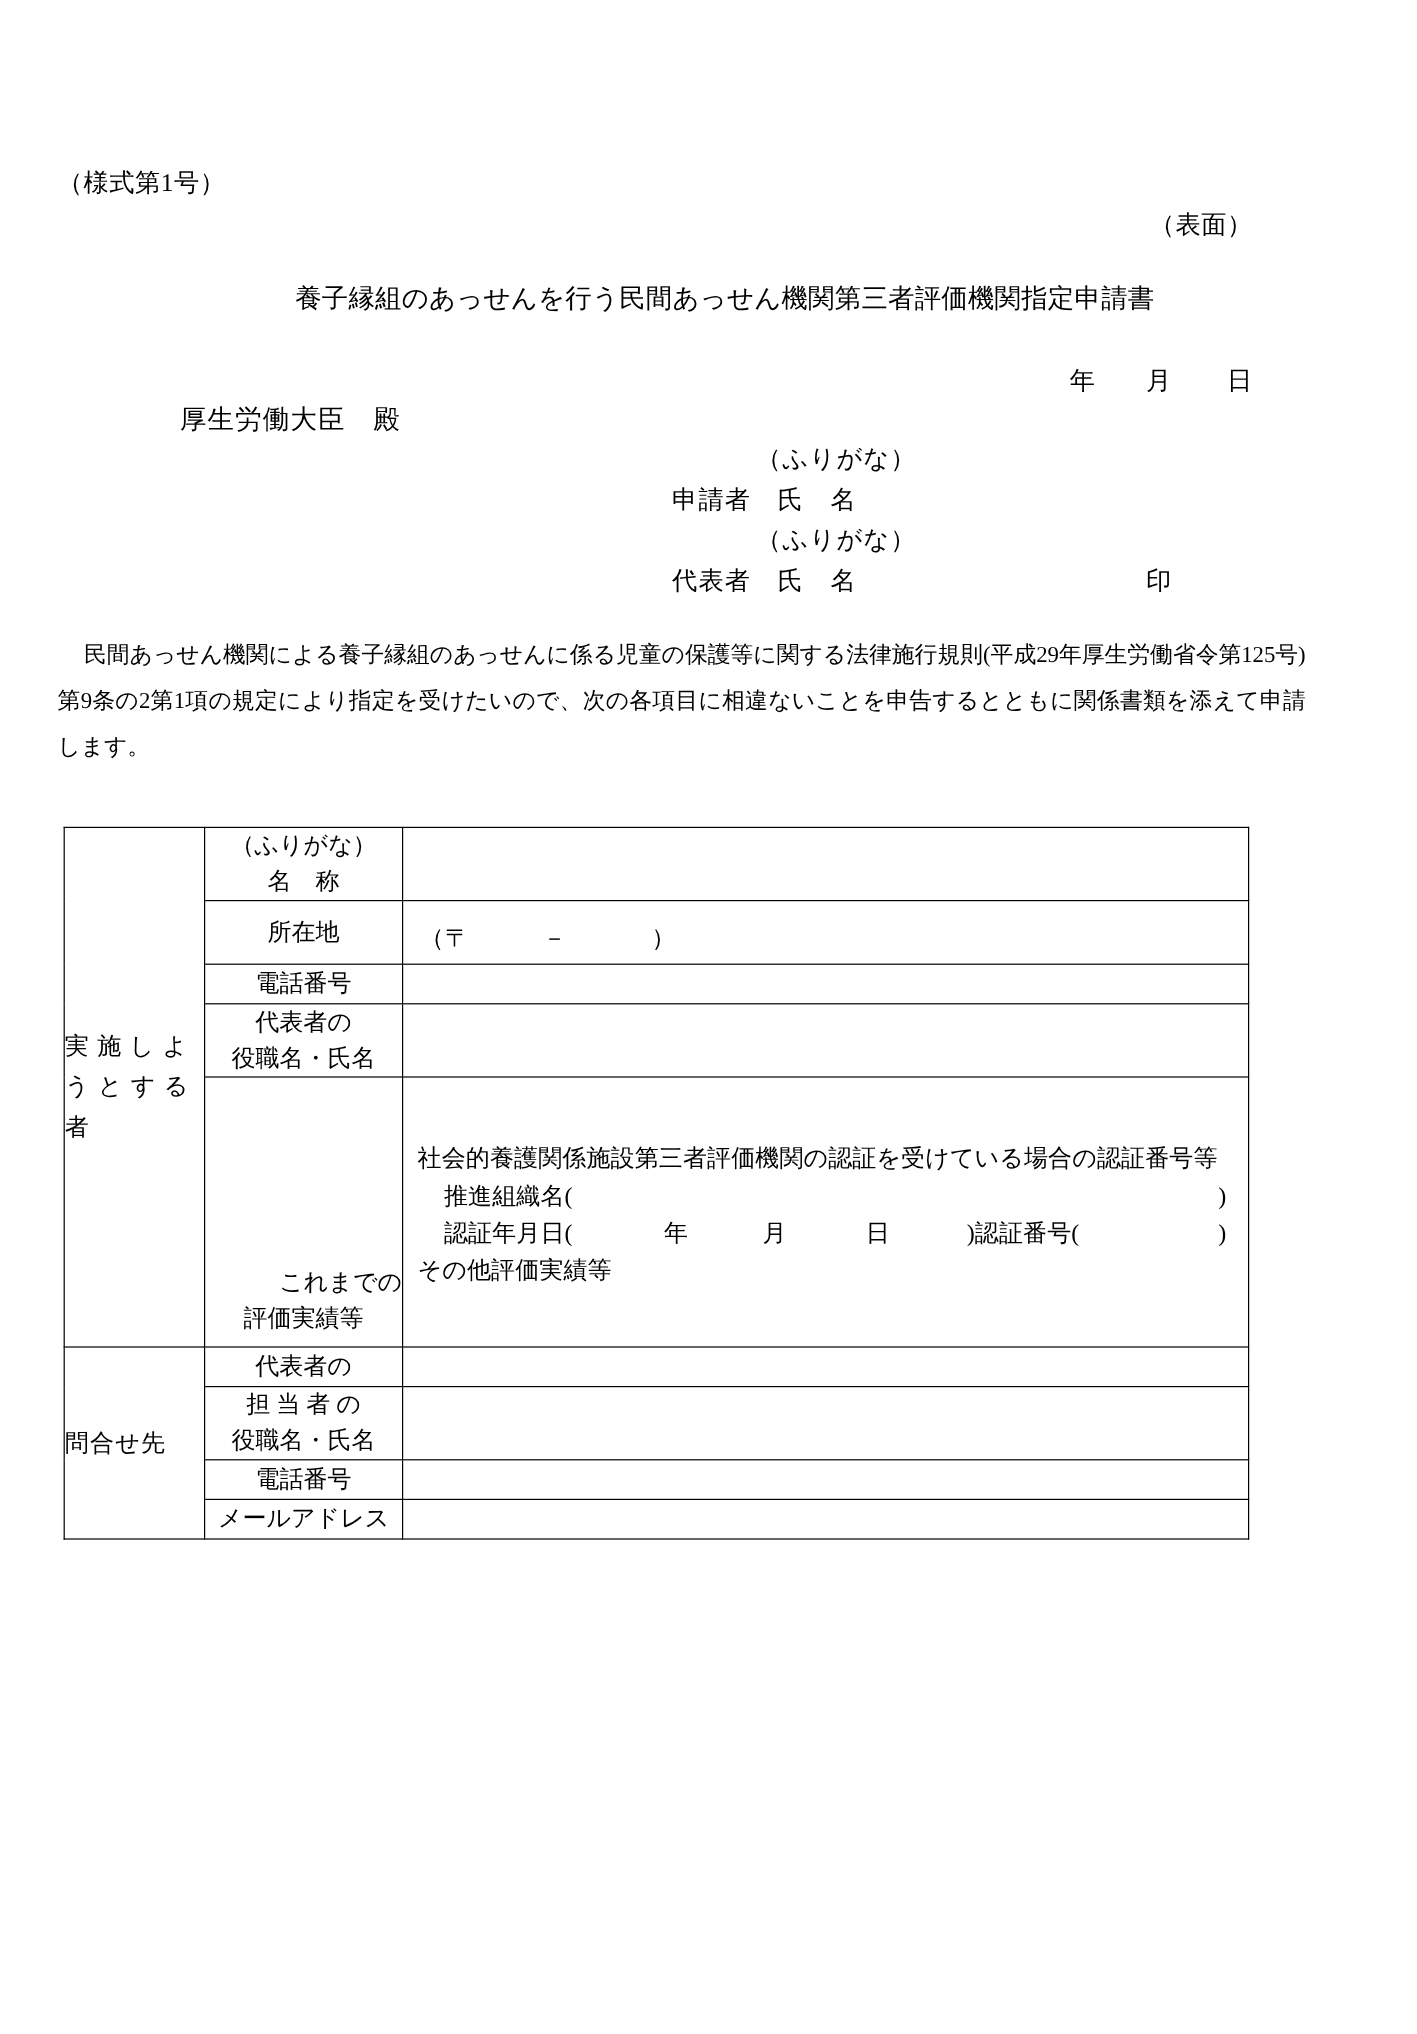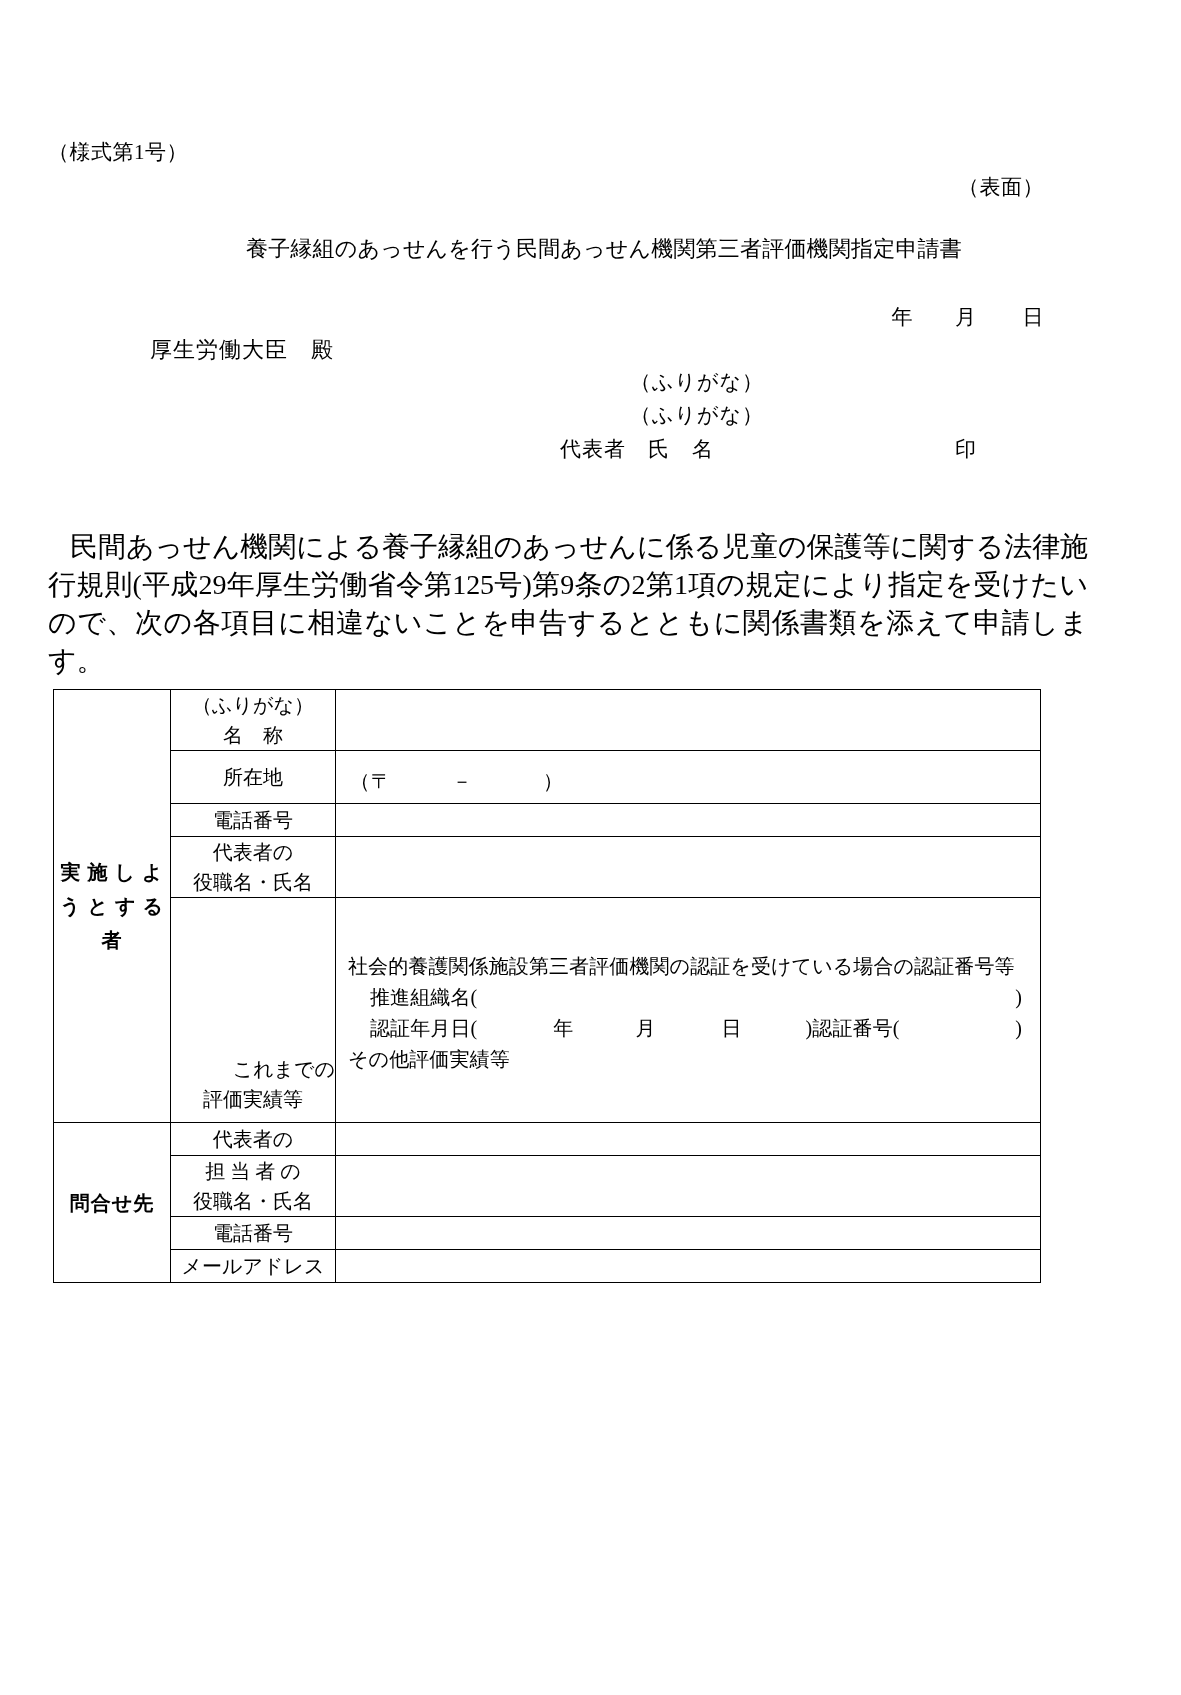--- a/index.html
+++ b/index.html
@@ -92,21 +92,21 @@
     left: 395px;
     top: 0;
   }
 
   
   .body-par {
     position: absolute;
     left: 48px;
     top: 528px;
     width: 1040px;
-    font-size: 28px;
+    font-size: 19px;
     line-height: 38px;
     text-align: justify;
     text-indent: 22px;
     letter-spacing: -0.1px;
   }
 
   
   .sec-heading {
     position: absolute;
     left: 50px;
@@ -136,25 +136,23 @@
   .col-c { width: 705px; }
 
   .lbl-cell {
     text-align: center;
     line-height: 30px;
     padding: 5px 2px;
   }
   .val-cell { }
 
   .vert-label {
-    text-align: center;
     line-height: 34px;
     letter-spacing: 1px;
     padding: 4px 10px;
-    font-weight: bold;
   }
 
   .name-cell { height: 55px; }
   .addr-cell { height: 52px; }
   .tel-cell  { height: 32px; }
   .rep-cell  { height: 52px; }
   .rec-cell  { height: 224px; vertical-align: top; }
 
   .postal {
     font-size: 20px;
@@ -204,20 +202,23 @@
   <div class="doc-title">養子縁組のあっせんを行う民間あっせん機関第三者評価機関指定申請書</div>
 
   <div class="date-row">
     <span class="date-y">年</span><span class="date-m">月</span><span class="date-d">日</span>
   </div>
 
   <div class="addressee">厚生労働大臣　殿</div>
 
   <div class="applicant-block">
     <div class="furi-line">（ふりがな）</div>
+    <div class="name-line">
+      <span>申請者　氏　名</span>
+    </div>
     <div class="furi-line">（ふりがな）</div>
     <div class="name-line">
       <span>代表者　氏　名</span>
       <span class="seal">印</span>
     </div>
   </div>
 
   <div class="body-par">民間あっせん機関による養子縁組のあっせんに係る児童の保護等に関する法律施行規則(平成29年厚生労働省令第125号)第9条の2第1項の規定により指定を受けたいので、次の各項目に相違ないことを申告するとともに関係書類を添えて申請します。</div>
 
 

